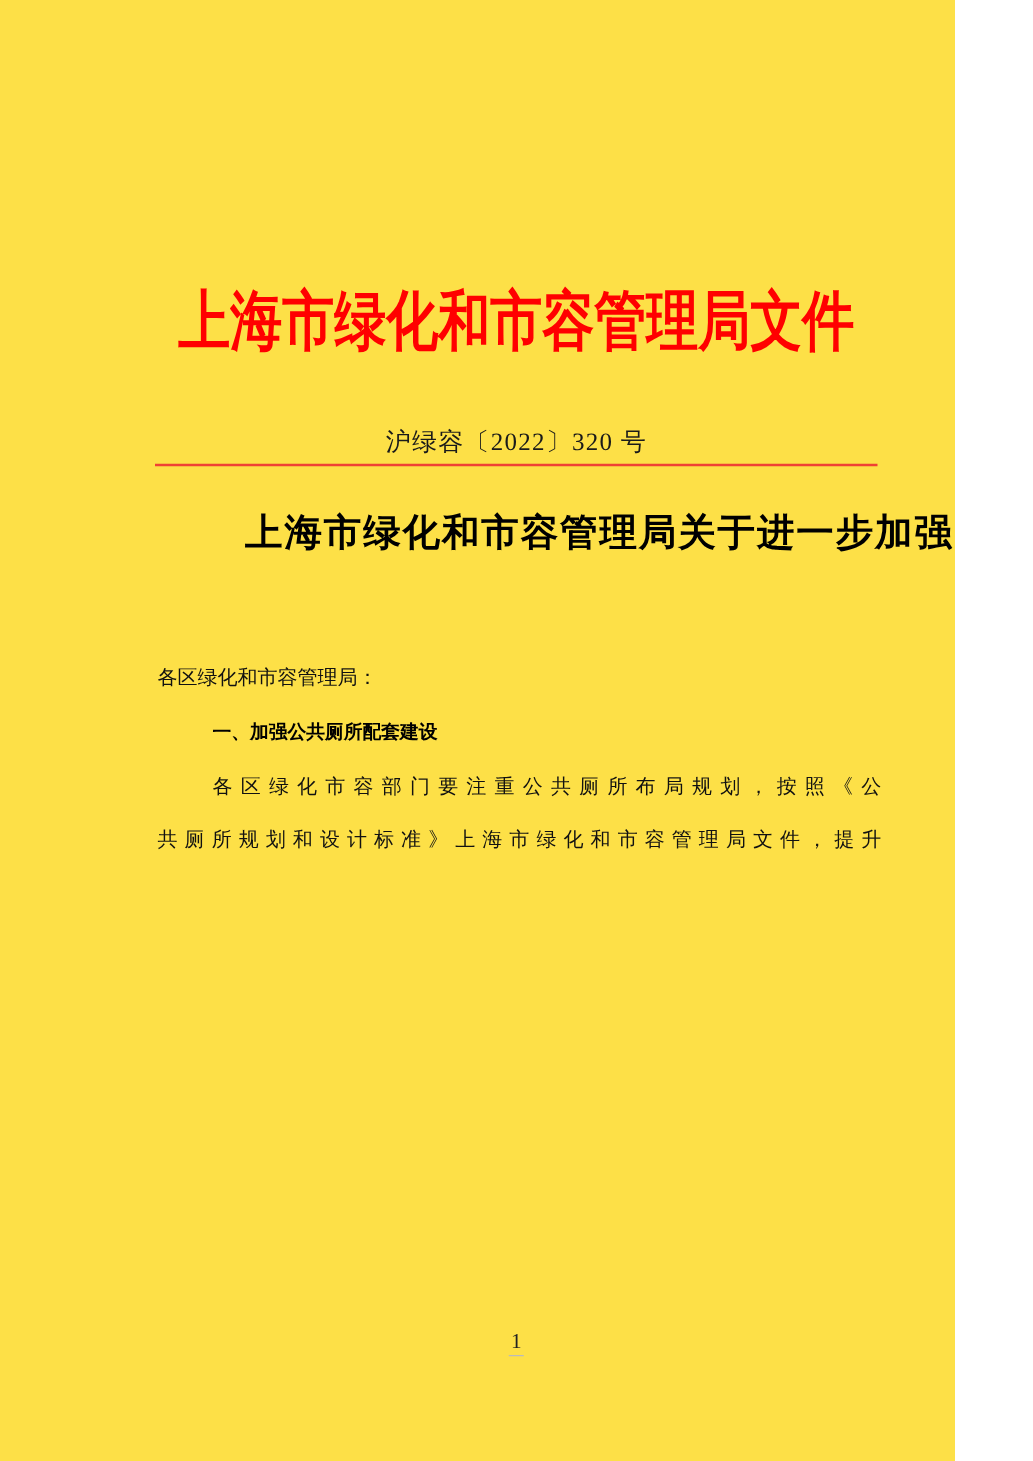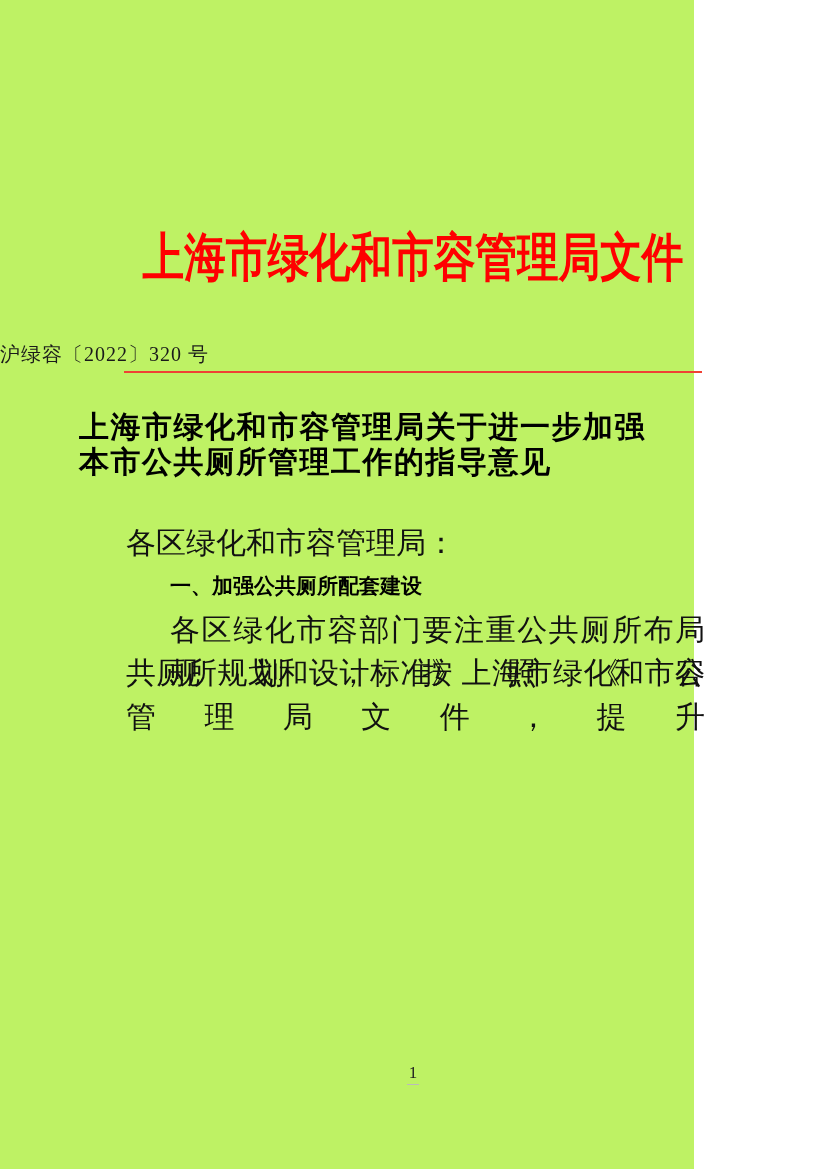--- a/index.html
+++ b/index.html
@@ -8,22 +8,22 @@
     width: 826px;
     height: 1169px;
     position: relative;
     font-family: "Liberation Serif", "DejaVu Serif", serif;
     color: #111111;
     overflow: hidden;
   }
   .page {
     position: absolute;
     left: 0; top: 0;
-    width: 694px; height: 1169px;
-    background: #bef264;
+    width: 764px; height: 1169px;
+    background: #fde047;
   }
 
   
   .banner {
     position: absolute;
     top: 228px;
     left: 0;
     width: 826px;
     text-align: center;
     white-space: nowrap;
@@ -38,73 +38,74 @@
     transform-origin: center center;
     letter-spacing: 0px;
   }
 
   
   .doc-number {
     position: absolute;
     top: 341px;
     left: 0;
     width: 826px;
+    text-align: center;
     font-size: 20px;
     line-height: 26px;
     color: #1a1a1a;
     letter-spacing: 1px;
   }
 
   
   .red-rule {
     position: absolute;
     top: 371px;
     left: 124px;
     width: 578px;
     height: 2px;
   }
 
   
   .doc-title {
     position: absolute;
     top: 409px;
-    left: 79px;
+    left: 63px;
     width: 700px;
-    text-align: left;
+    text-align: right;
     font-weight: bold;
     font-size: 30px;
     line-height: 35px;
     letter-spacing: 1.5px;
     color: #000000;
   }
 
   
   .body-block {
     position: absolute;
     top: 521px;
     left: 126px;
     width: 579px;
   }
   .line {
-    font-size: 30px;
+    font-size: 16px;
     line-height: 43.4px;
     height: 43.4px;
     color: #111111;
     white-space: nowrap;
   }
   .line.just {
     white-space: normal;
     text-align: justify;
     text-align-last: justify;
   }
   .line.indent { padding-left: 44px; }
   .line.heading {
     font-family: "Liberation Sans", "DejaVu Sans", sans-serif;
     font-weight: bold;
-    font-size: 21px;
+    font-size: 15px;
     color: #000000;
   }
 
   
   .page-number {
     position: absolute;
     top: 1062px;
     left: 0;
     width: 826px;
     text-align: center;
@@ -126,21 +127,20 @@
   <div class="banner">
     <span class="banner-text" style="color: rgb(255, 0, 0);">上海市绿化和市容管理局文件</span>
   </div>
 
   <div class="doc-number">沪绿容〔2022〕320 号</div>
 
   <div class="red-rule" style="background: rgb(239, 65, 52);"></div>
 
   <div class="doc-title">
     <div>上海市绿化和市容管理局关于进一步加强</div>
-    <div>本市公共厕所管理工作的指导意见</div>
   </div>
 
   <div class="body-block">
     <div class="line">各区绿化和市容管理局：</div>
     <div class="line indent heading">一、加强公共厕所配套建设</div>
     <div class="line indent just">各区绿化市容部门要注重公共厕所布局规划，按照《公</div>
     <div class="line just">共厕所规划和设计标准》上海市绿化和市容管理局文件，提升</div>
   </div>
 
   <div class="page-number">

